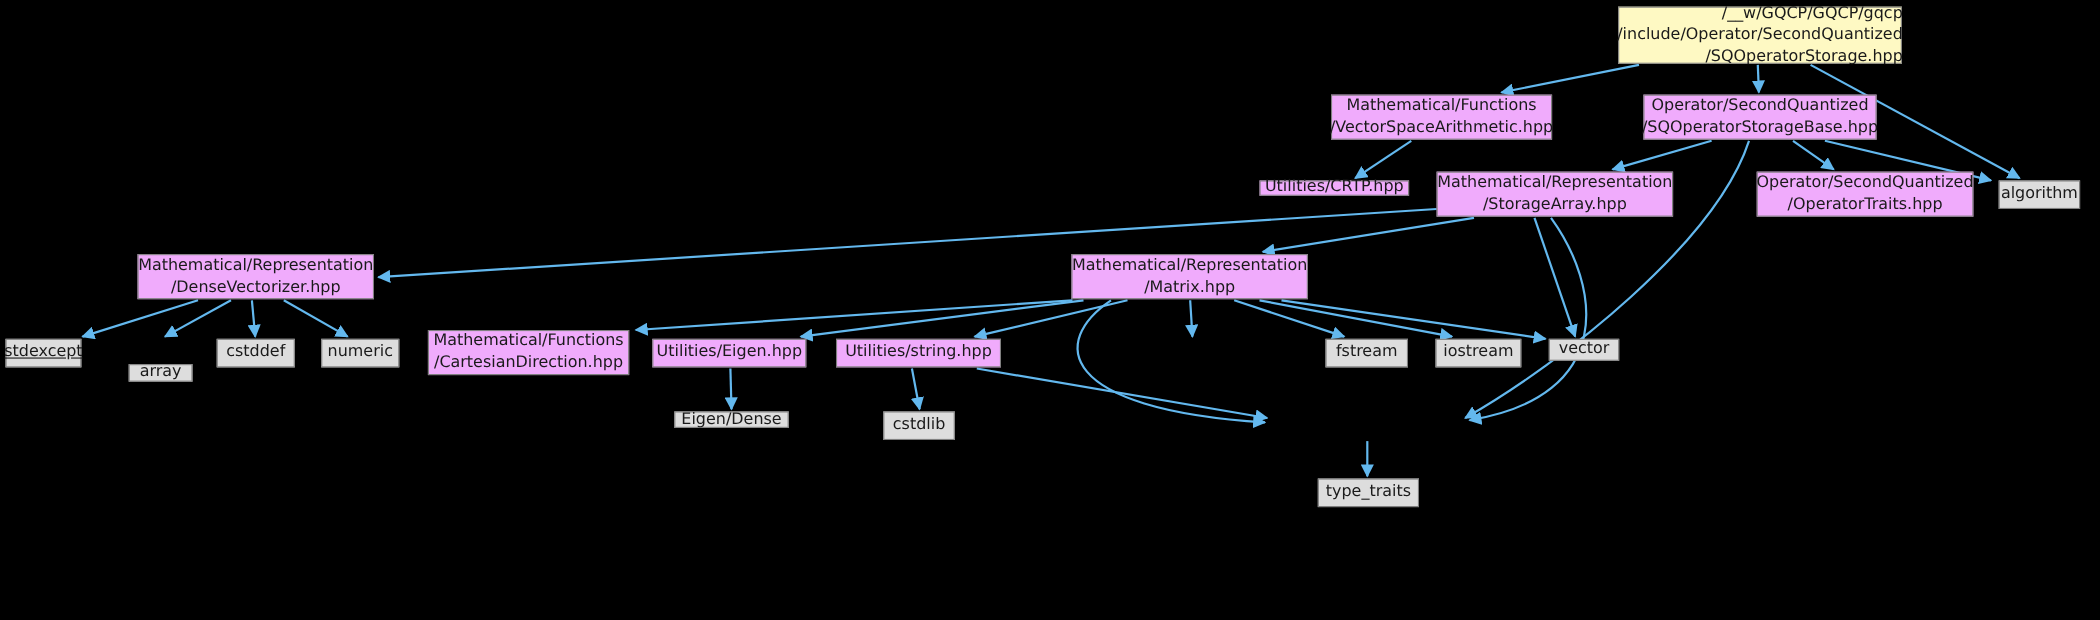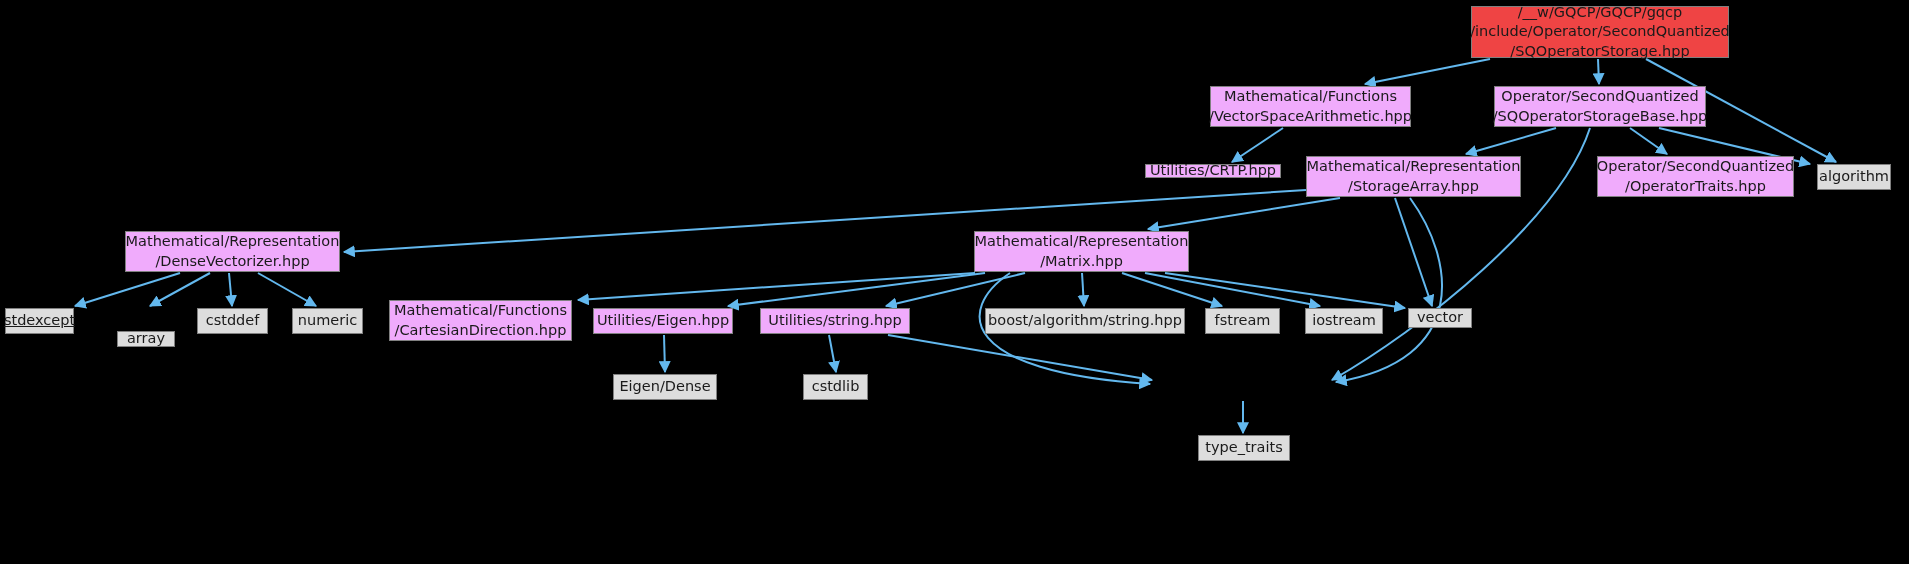--- a/index.html
+++ b/index.html
@@ -34,21 +34,21 @@
     color: #1a1a1a;
     font-size: 14.5px;
     line-height: 1.32;
     letter-spacing: 0px;
     white-space: pre-line;
     padding: 0 4px;
     z-index: 2;
   }
   .node.fill-white { background: #f0abfc; }
   .node.fill-gray  { background: #dddddd; }
-  .node.fill-root  { background: #ef4444; }
+  .node.fill-root  { background: #fef9c3; text-align: right; }
 </style>
 </head>
 <body>
 
 <div id="canvas">
 
   <svg id="edges" viewBox="0 0 1909 564" width="1909" height="564" xmlns="http://www.w3.org/2000/svg">
     <defs>
       <marker id="arrow" viewBox="0 0 10 10" refX="9" refY="5" markerWidth="6" markerHeight="6" orient="auto-start-reverse">
         <path d="M 0 0 L 10 5 L 0 10 z" fill="#63b8ee"></path>
@@ -132,21 +132,20 @@
   <div class="node fill-white" style="left: 974px; top: 231px; width: 215px; height: 41px;">Mathematical/Representation
 /Matrix.hpp</div>
   <div class="node fill-gray" style="left: 5px; top: 308px; width: 69px; height: 26px; text-decoration: underline;">stdexcept</div>
   <div class="node fill-gray" style="left: 117px; top: 308px; width: 58px; height: 16px; margin-top: 23px;">array</div>
   <div class="node fill-gray" style="left: 197px; top: 308px; width: 71px; height: 26px;">cstddef</div>
   <div class="node fill-gray" style="left: 292px; top: 308px; width: 71px; height: 26px;">numeric</div>
   <div class="node fill-white" style="left: 389px; top: 300px; width: 183px; height: 41px;">Mathematical/Functions
 /CartesianDirection.hpp</div>
   <div class="node fill-white" style="left: 593px; top: 308px; width: 140px; height: 26px;">Utilities/Eigen.hpp</div>
   <div class="node fill-white" style="left: 760px; top: 308px; width: 150px; height: 26px;">Utilities/string.hpp</div>
-  <div class="node fill-gray" style="left: 985px; top: 308px; width: 200px; height: 26px;">boost/algorithm/string.hpp</div>
   <div class="node fill-gray" style="left: 1205px; top: 308px; width: 75px; height: 26px;">fstream</div>
   <div class="node fill-gray" style="left: 1305px; top: 308px; width: 78px; height: 26px;">iostream</div>
   <div class="node fill-gray" style="left: 1408px; top: 308px; width: 64px; height: 20px;">vector</div>
-  <div class="node fill-gray" style="left: 613px; top: 374px; width: 104px; height: 26px;">Eigen/Dense</div>
+  <div class="node fill-gray" style="left: 613px; top: 374px; width: 104px; height: 15px;">Eigen/Dense</div>
   <div class="node fill-gray" style="left: 803px; top: 374px; width: 65px; height: 26px;">cstdlib</div>
   <div class="node fill-gray" style="left: 1198px; top: 435px; width: 92px; height: 26px;">type_traits</div>
 
 </div>
 
 </body></html>

